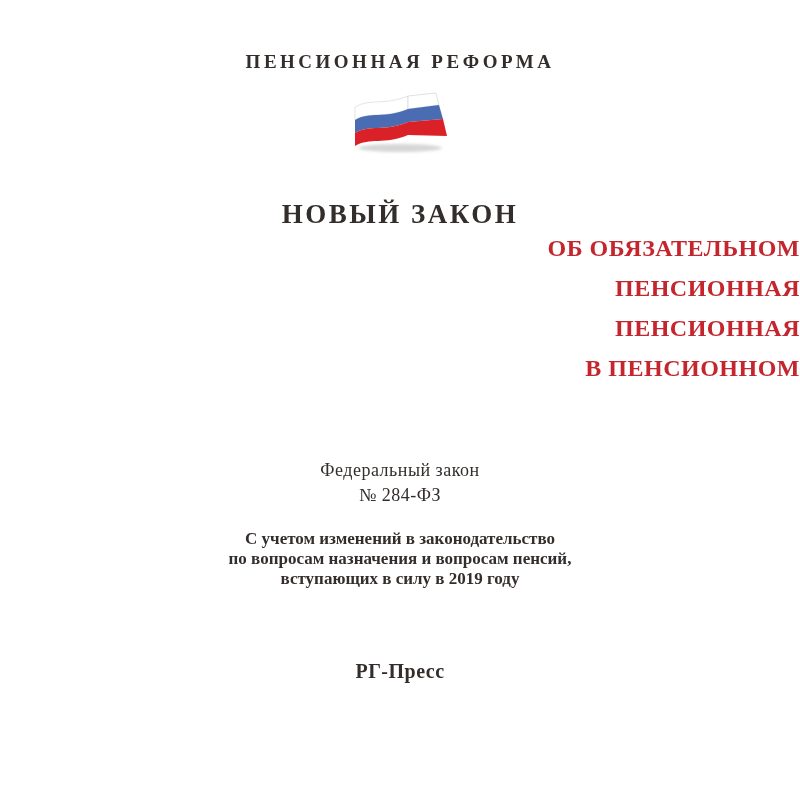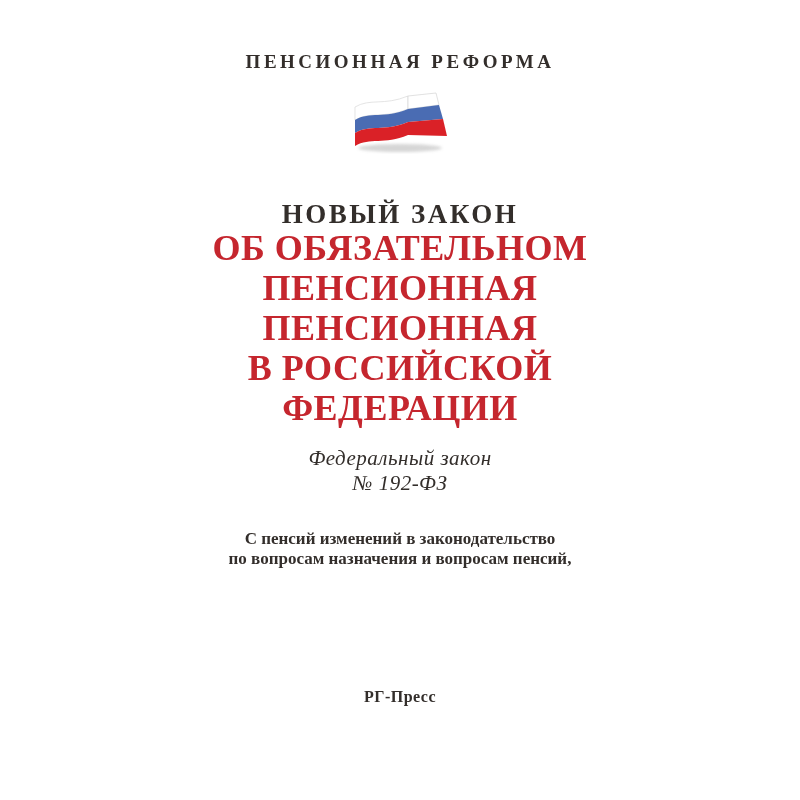--- a/index.html
+++ b/index.html
@@ -42,43 +42,43 @@
   .new-law-heading {
     top: 187px;
     font-size: 27px;
     font-weight: 700;
     letter-spacing: 2.5px;
     line-height: 32px;
     margin-top: 11px;
   }
   .book-title {
     top: 228px;
-    font-size: 36px;
+    font-size: 24px;
     font-weight: 700;
     line-height: 40px;
     letter-spacing: 0.5px;
     color: #c5262e;
+    text-align: right;
   }
   .law-block {
-    top: 446px;
-    font-size: 21px;
+    top: 458px;
+    font-size: 18px;
     font-weight: 400;
     line-height: 25px;
     letter-spacing: 0.5px;
-    font-style: italic;
   }
   .edition-note {
     top: 529px;
     font-size: 17px;
     font-weight: 700;
     line-height: 20px;
   }
   .publisher {
-    top: 685px;
-    font-size: 16px;
+    top: 660px;
+    font-size: 20px;
     font-weight: 700;
     letter-spacing: 0.5px;
     line-height: 23px;
   }
 </style>
 </head>
 <body>
 
 <div class="page">
 
@@ -100,29 +100,29 @@
       <path d="M58,32 L93,29 L97,46 L58,45 Z" fill="#da2127"></path>
     </svg>
   </div>
 
   <div class="centered new-law-heading">НОВЫЙ ЗАКОН</div>
 
   <div class="centered book-title">
     <div>ОБ ОБЯЗАТЕЛЬНОМ</div>
     <div>ПЕНСИОННАЯ</div>
     <div>ПЕНСИОННАЯ</div>
-    <div>В РОССИЙСКОЙ</div>
-    <div>ФЕДЕРАЦИИ</div>
+    <div>В ПЕНСИОННОМ</div>
   </div>
 
   <div class="centered law-block">
     <div>Федеральный закон</div>
-    <div>№ 192-ФЗ</div>
+    <div>№ 284-ФЗ</div>
   </div>
 
   <div class="centered edition-note">
-    <div>С пенсий изменений в законодательство</div>
+    <div>С учетом изменений в законодательство</div>
     <div>по вопросам назначения  и вопросам пенсий,</div>
+    <div>вступающих в силу в 2019 году</div>
   </div>
 
   <div class="centered publisher">РГ-Пресс</div>
 
 </div>
 
 </body></html>

